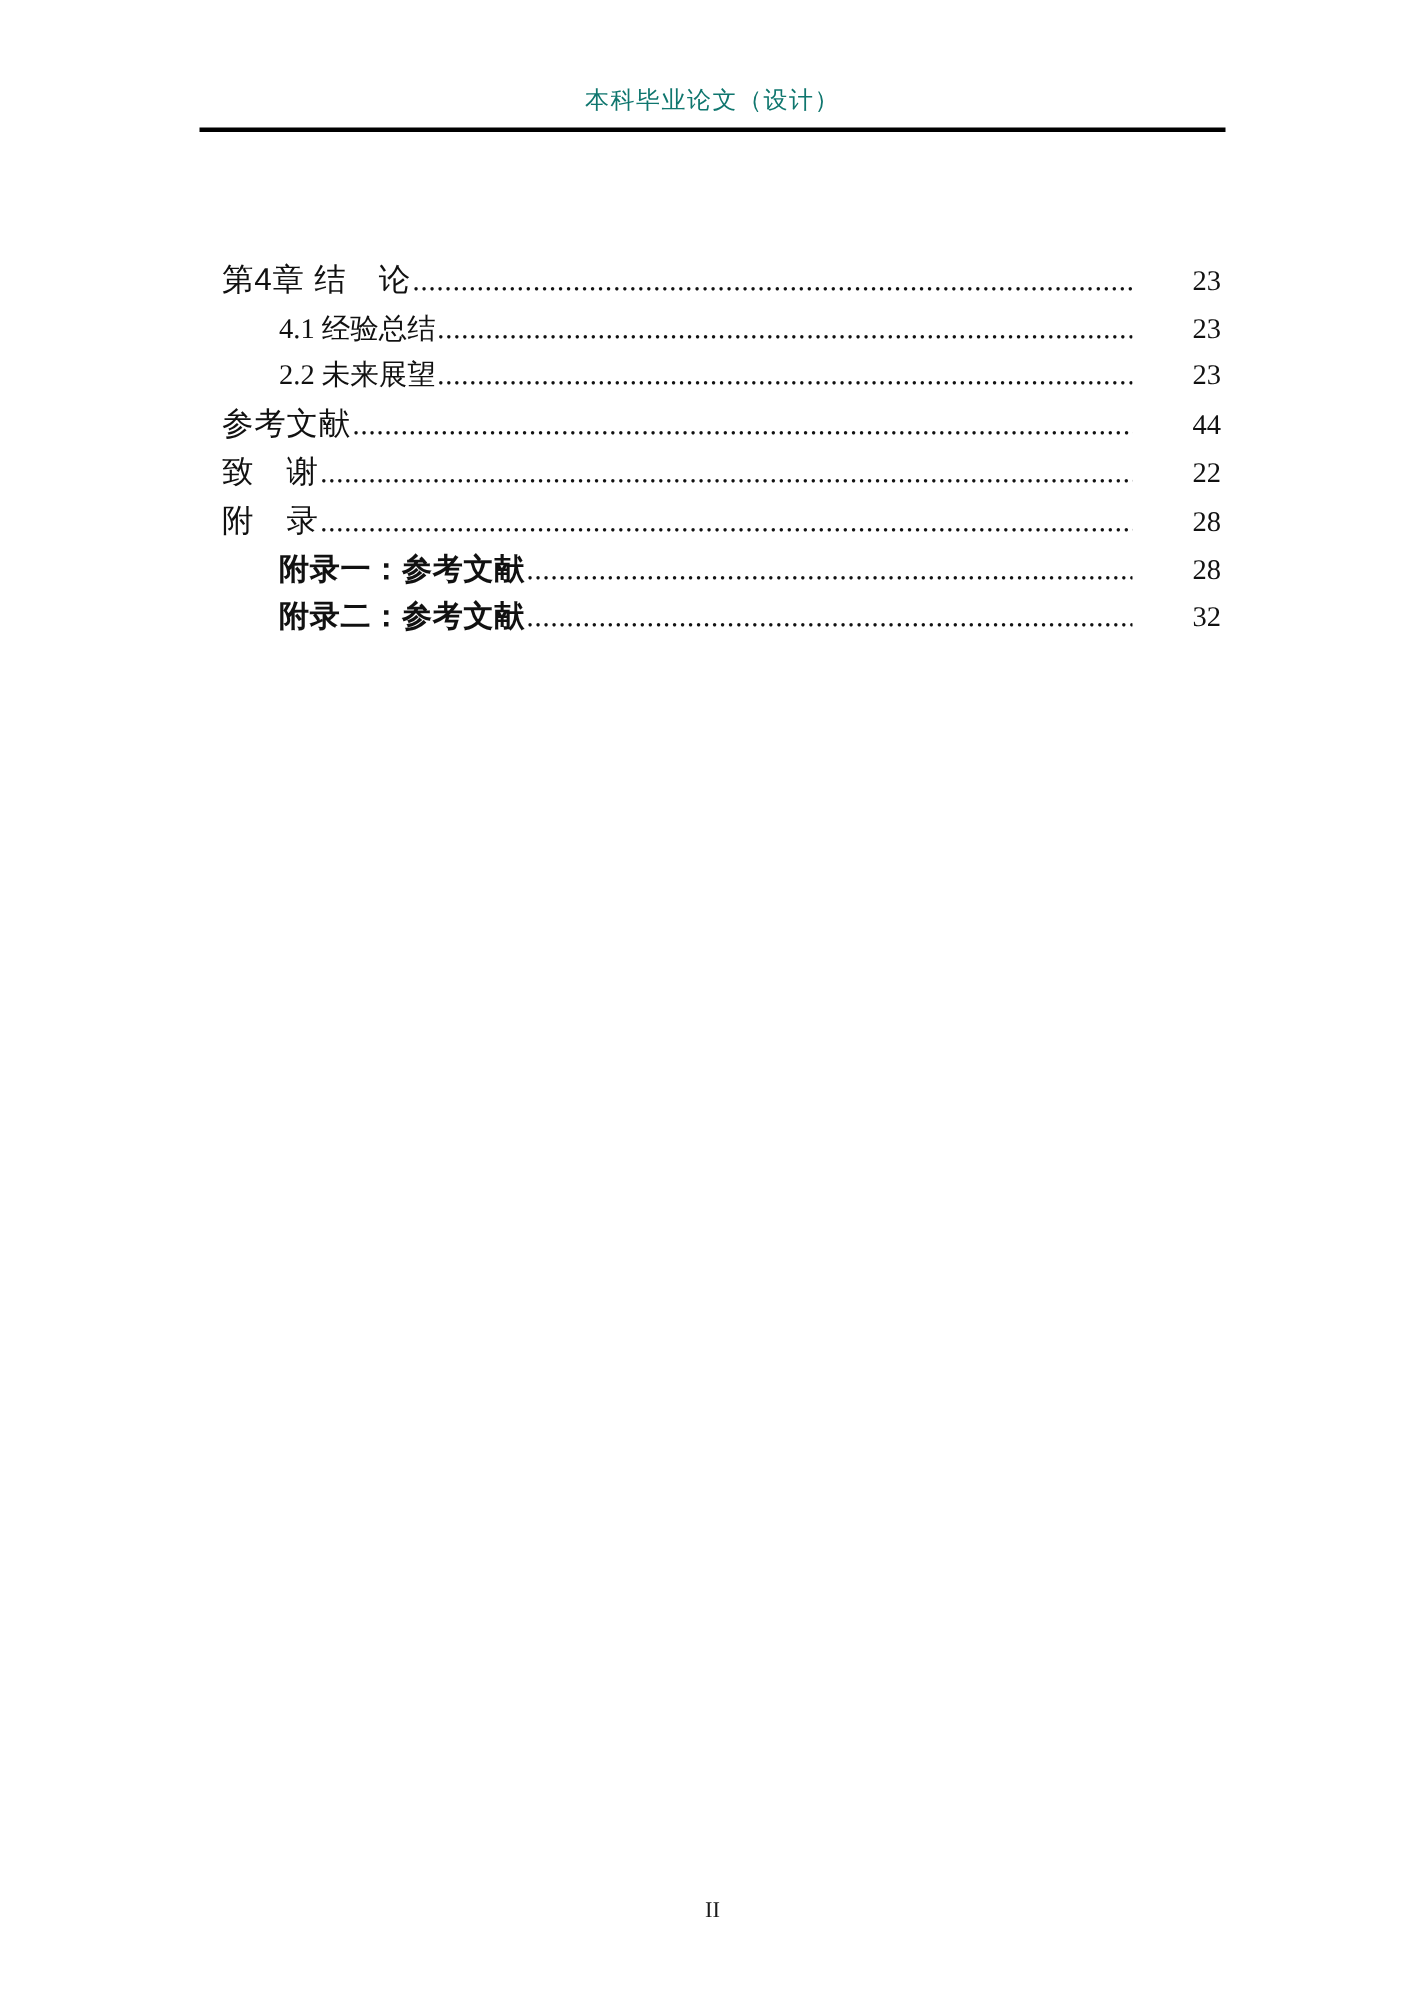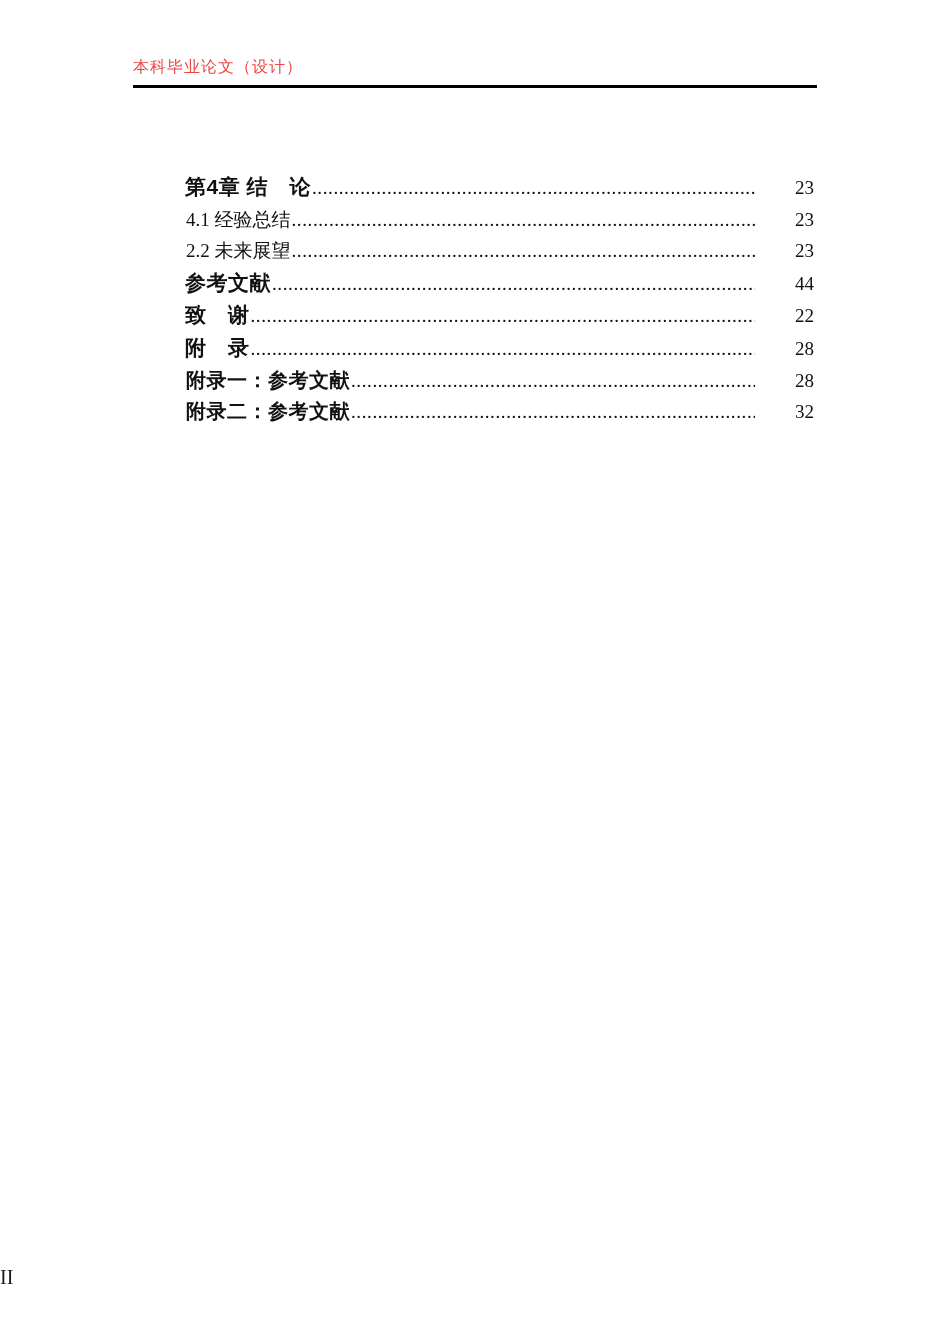--- a/index.html
+++ b/index.html
@@ -14,24 +14,24 @@
     background: #ffffff;
     color: #111111;
     overflow: hidden;
     font-family: "Liberation Serif", serif;
   }
   .header-title {
     position: absolute;
     top: 57px;
     left: 133px;
     right: 133px;
-    text-align: left;
+    text-align: center;
     font-size: 16px;
     font-family: "Liberation Serif", serif;
-    color: #ef4444;
+    color: #0f766e;
     letter-spacing: 1px;
   }
   .header-rule {
     position: absolute;
     top: 85px;
     left: 133px;
     right: 133px;
     height: 3px;
     background: #000000;
   }
@@ -43,24 +43,23 @@
   }
   .toc-row {
     display: flex;
     align-items: baseline;
     line-height: 31.6px;
     white-space: nowrap;
   }
   .toc-row.level2 { padding-left: 38px; justify-content: flex-end; }
   .toc-label.style-heading {
     font-family: "Liberation Sans", sans-serif;
-    font-weight: bold;
+    font-weight: normal;
     font-size: 21px;
     letter-spacing: 0.5px;
-    margin-left: 37px;
   }
   .toc-label.style-sub {
     font-family: "Liberation Serif", serif;
     font-weight: normal;
     font-size: 19px;
   }
   .toc-label.style-appendix {
     font-family: "Liberation Sans", sans-serif;
     font-weight: bold;
     font-size: 20px;
@@ -83,23 +82,23 @@
     flex: 0 0 auto;
     font-family: "Liberation Serif", serif;
     font-size: 19px;
     margin-left: 39px;
   }
   .footer-page-number {
     position: absolute;
     top: 1266px;
     left: 0;
     width: 100%;
-    text-align: left;
+    text-align: center;
     font-family: "Liberation Serif", serif;
-    font-size: 20px;
+    font-size: 15px;
     color: #1a1a1a;
   }
 </style>
 </head>
 <body>
 
 <div class="page">
 
   <div class="header-title">本科毕业论文（设计）</div>
 

